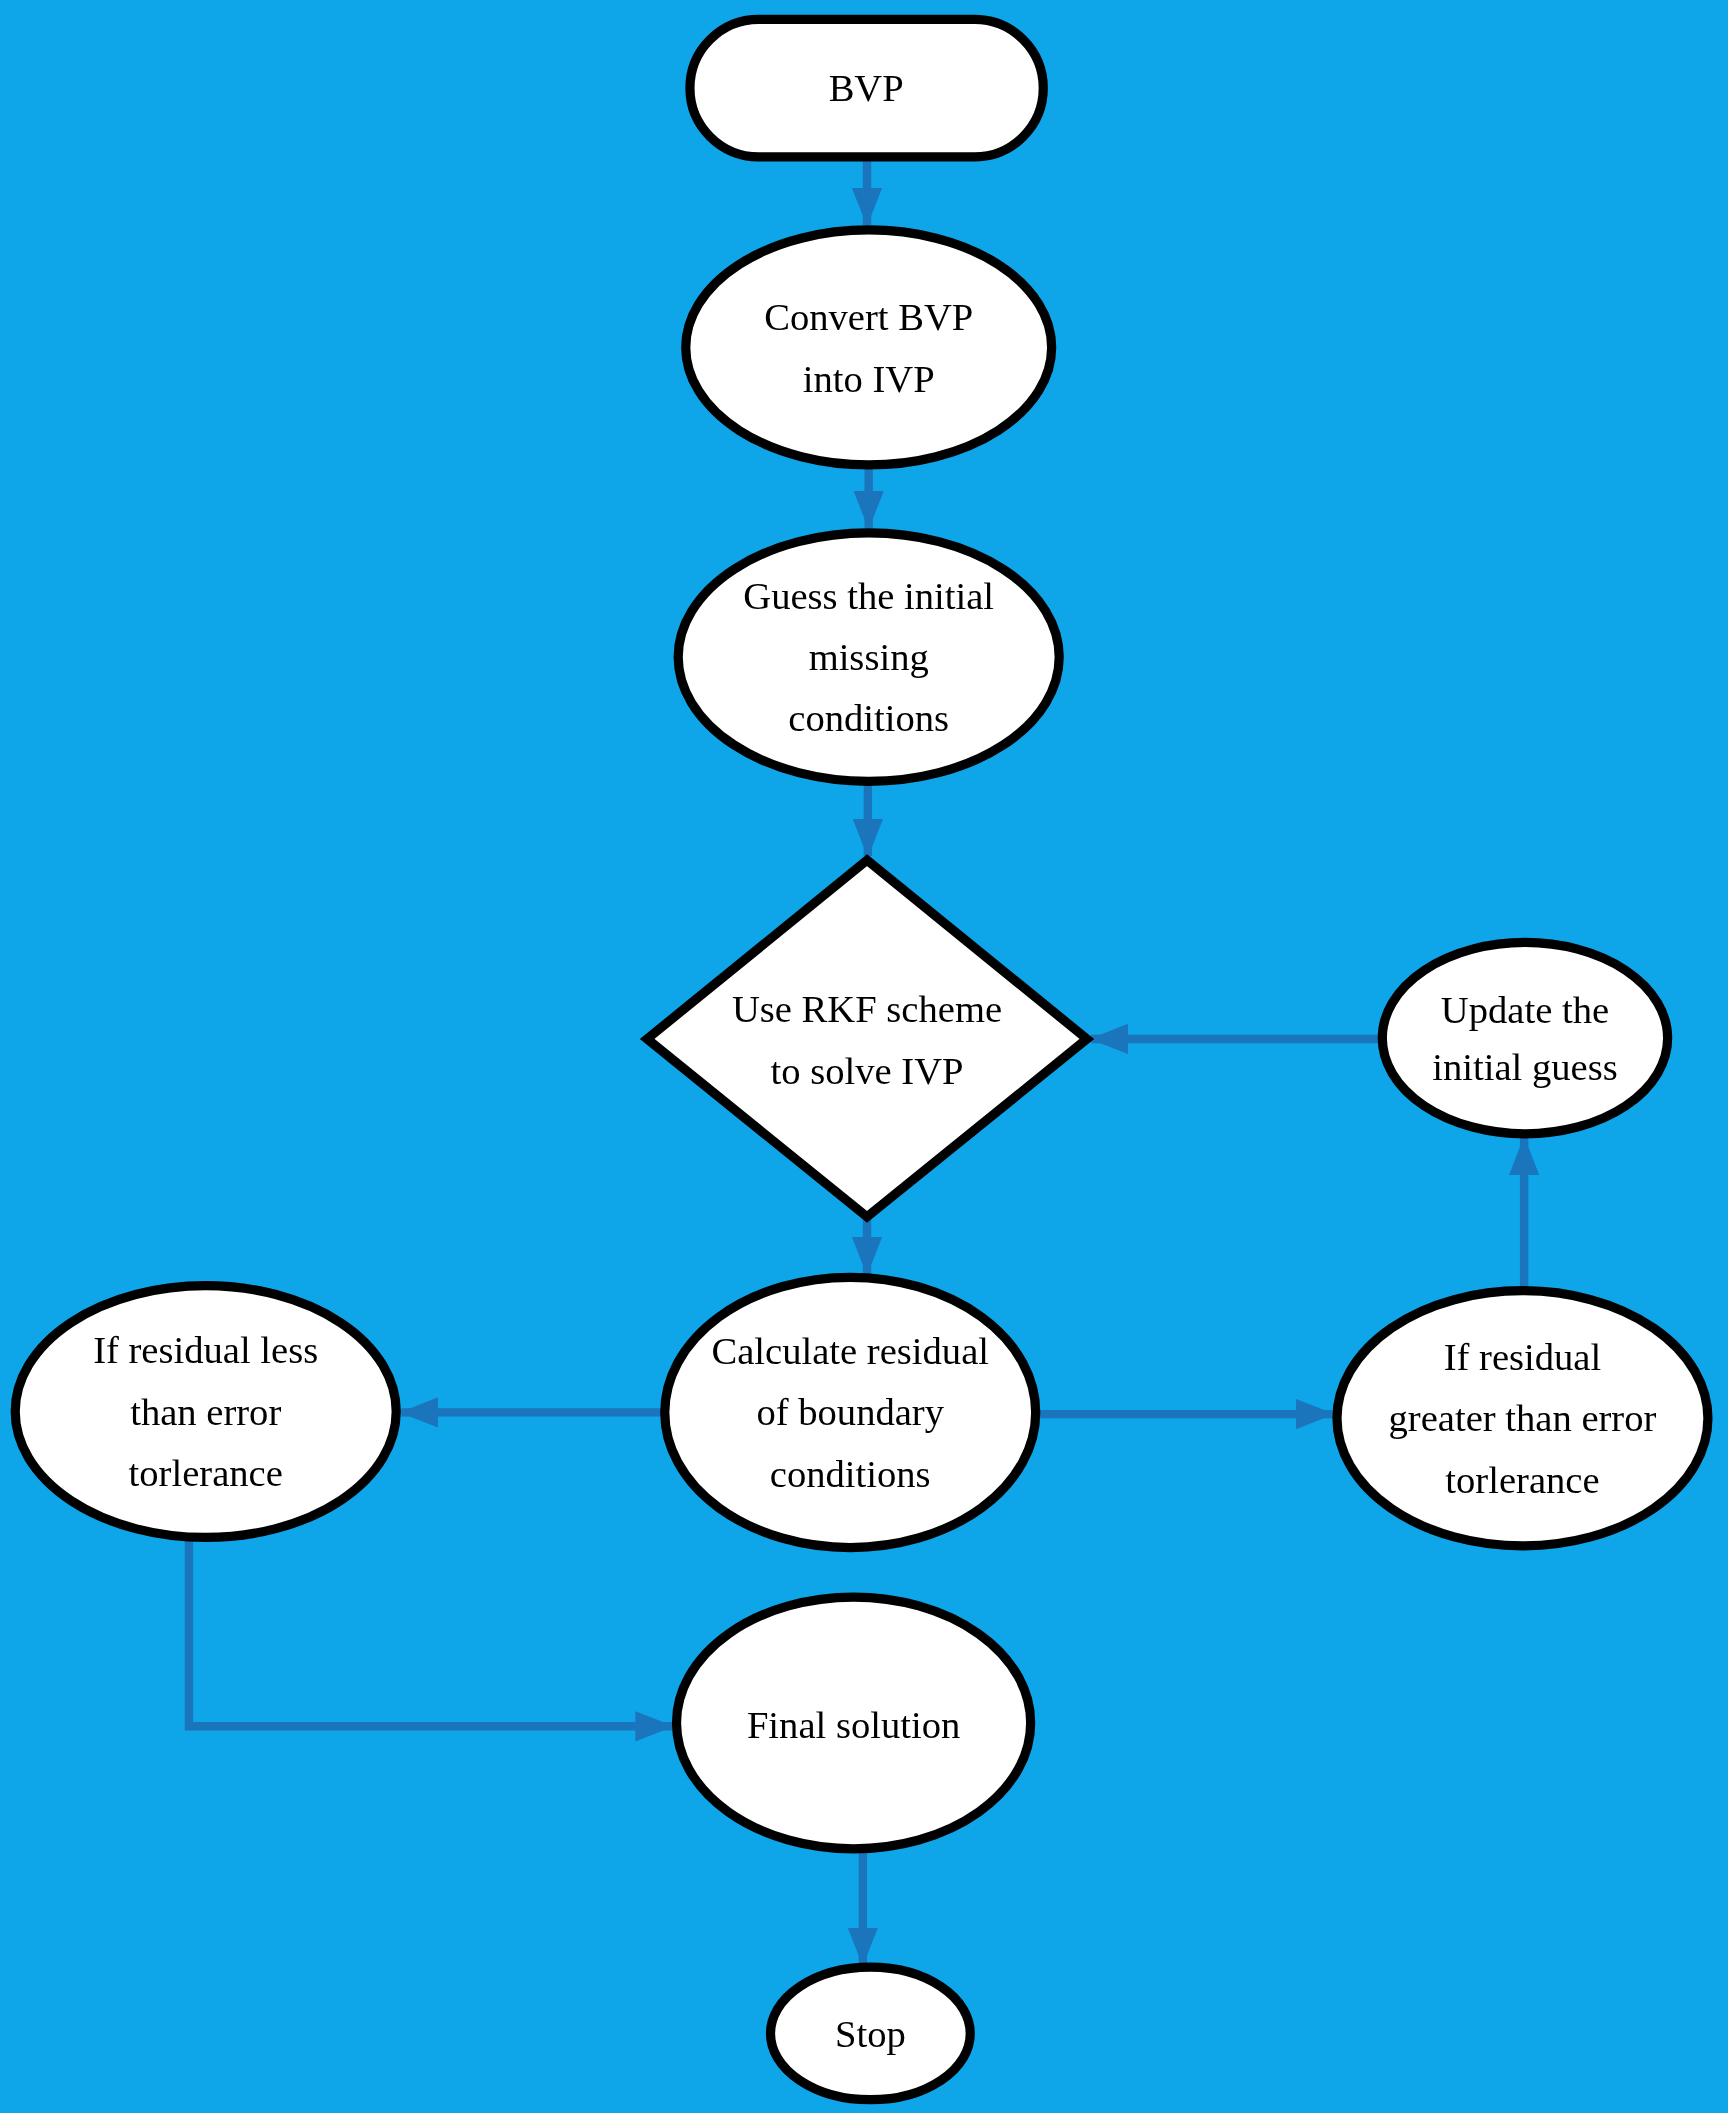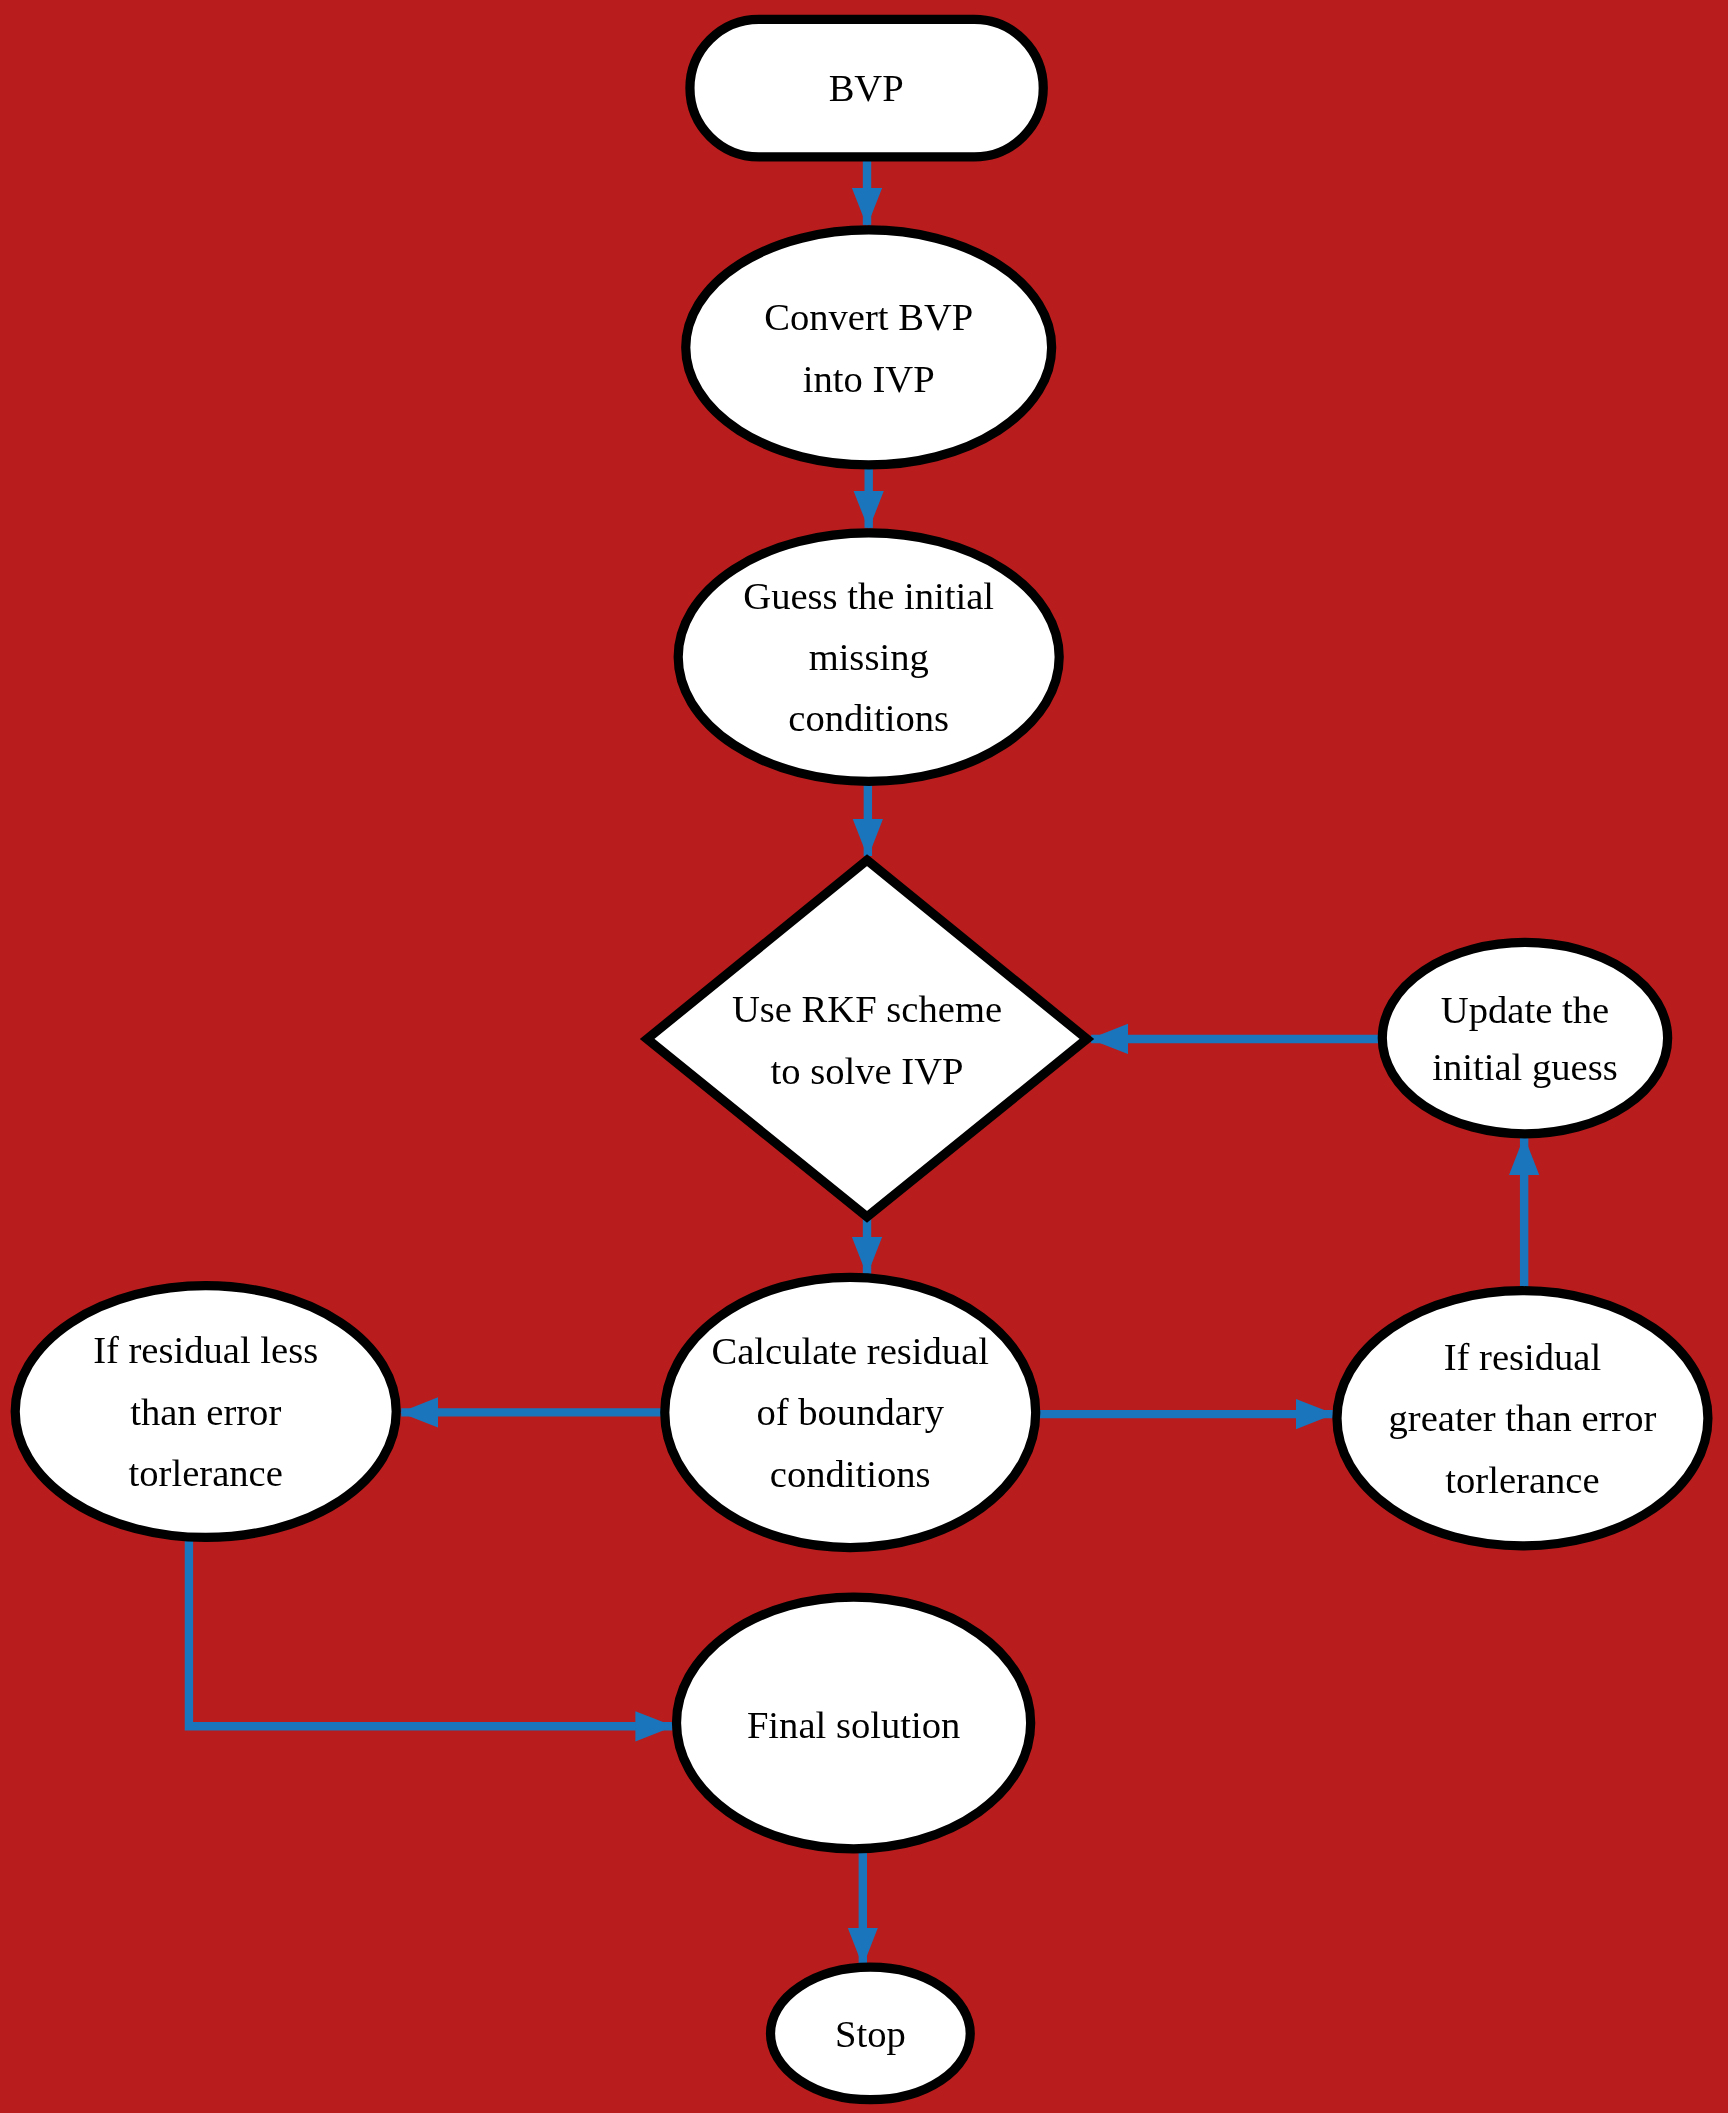--- a/index.html
+++ b/index.html
@@ -3,21 +3,21 @@
 <meta charset="utf-8">
 <style>
   html, body {
     margin: 0;
     padding: 0;
     background: #ffffff;
   }
   .canvas-wrap {
     width: 1729px;
     height: 2114px;
-    background: #b91c1c;
+    background: #0ea5e9;
   }
   svg { display: block; }
   .shape {
     fill: #ffffff;
     stroke-width: 11;
   }
   .arrow {
     fill: none;
     stroke-width: 10;
   }

